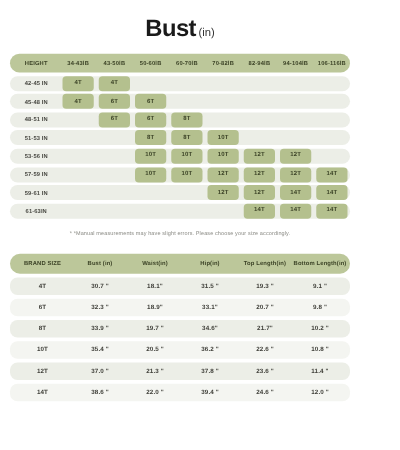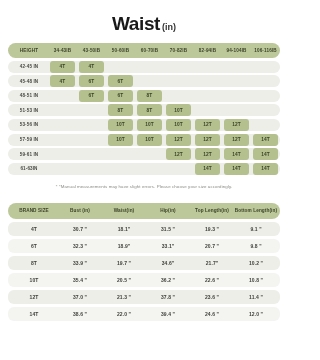--- a/index.html
+++ b/index.html
@@ -28,21 +28,21 @@
     padding-bottom: 8px;
   }
   .title-main {
     font-size: 19px;
     font-weight: bold;
     letter-spacing: -0.4px;
     color: #1a1a1a;
   }
   .title-sub {
     font-size: 9px;
-    font-weight: bold;
+    font-weight: normal;
     color: #333333;
     letter-spacing: 0px;
     margin-left: 2px;
   }
 
   
   .matrix {
     margin: 0 8px;
   }
   .matrix-head {
@@ -160,21 +160,21 @@
   .meas-row .mv.size {
     font-size: 5px;
   }
 </style>
 </head>
 <body>
 
 <div class="page">
 
   <div class="title-wrap">
-    <span class="title-main">Waist</span><span class="title-sub">(in)</span>
+    <span class="title-main">Bust</span><span class="title-sub">(in)</span>
   </div>
 
   <div class="matrix">
 
     <div class="matrix-head">
       <div class="cell c-label">HEIGHT</div>
       <div class="cell c-w">34-43lB</div>
       <div class="cell c-w">43-50lB</div>
       <div class="cell c-w">50-60lB</div>
       <div class="cell c-w">60-70lB</div>

